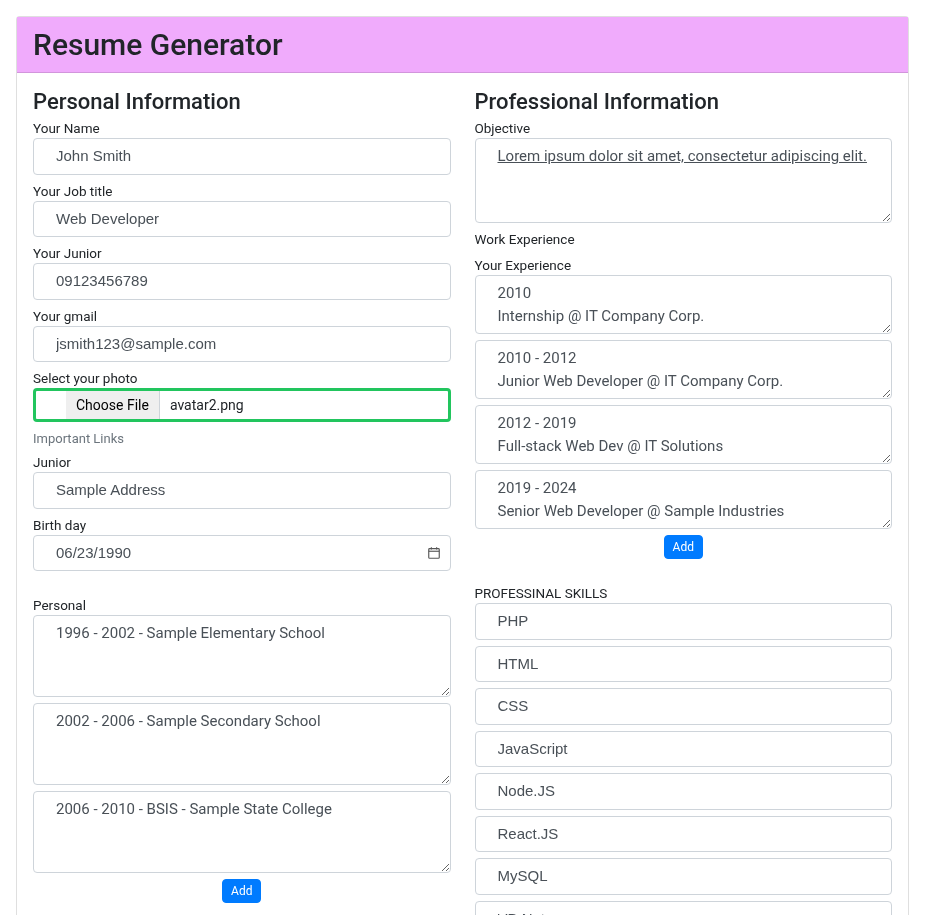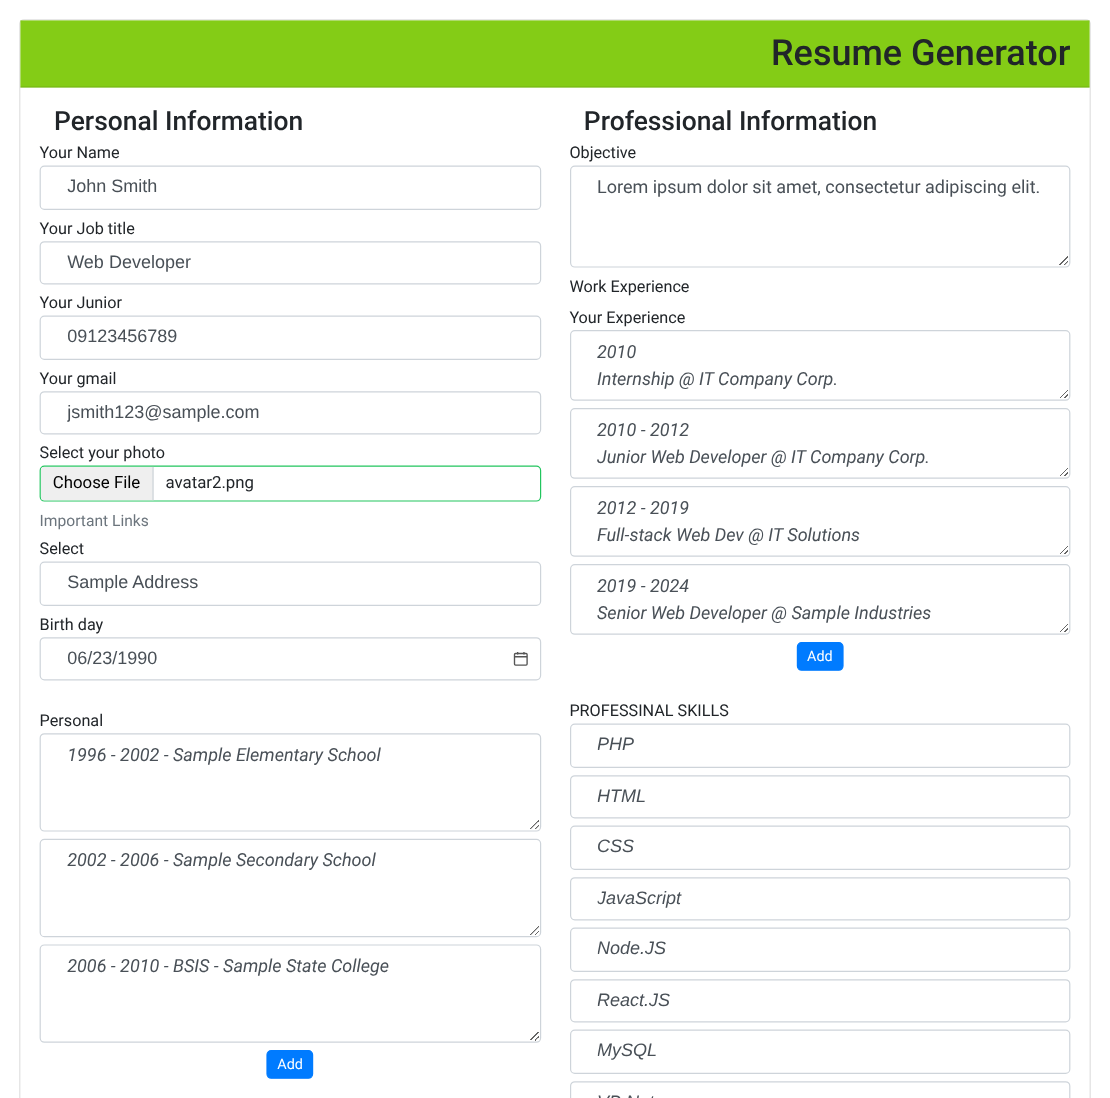--- a/index.html
+++ b/index.html
@@ -11,33 +11,33 @@
     background: #fff;
     padding: 16px;
   }
   .card {
     border: 1px solid rgba(0,0,0,.125);
     border-radius: 4px;
     background: #fff;
   }
   .card-header {
     padding: 10px 16px;
-    background: #84cc16;
+    background: #f0abfc;
     border-bottom: 1px solid rgba(0,0,0,.125);
-    text-align: right;
+    text-align: left;
   }
   .card-header h1 {
     margin: 0;
     font-size: 30px;
     font-weight: 500;
   }
   .card-body { padding: 16px; }
   .row { display: flex; flex-wrap: wrap; margin: 0 -12px; }
   .col { flex: 0 0 50%; max-width: 50%; padding: 0 12px; }
-  h2.section { font-size: 22px; font-weight: 500; margin: 0 12px 6px; }
+  h2.section { font-size: 22px; font-weight: 500; margin: 0 0 6px; }
   .form-group { margin-bottom: 8px; }
   label { display: inline-block; font-size: 13.5px; margin-bottom: 2px; text-align: center; }
   .muted-label { color: #6c757d; font-size: 13px; }
   .form-control {
     display: block;
     width: 100%;
     padding: 6px 22px;
     font-size: 15px;
     line-height: 1.5;
     color: #495057;
@@ -48,24 +48,25 @@
   textarea.form-control { resize: both; min-height: 48px; font-family: inherit; }
   textarea.big { min-height: 82px; }
   .date-wrap { position: relative; }
   .date-input { padding-right: 32px; }
   .calendar-icon {
     position: absolute; right: 10px; top: 50%; transform: translateY(-50%);
     width: 14px; height: 14px; pointer-events: none;
   }
   .file-row {
     display: flex;
-    border: 1px solid #22c55e;
+    border: 3px solid #22c55e;
     border-radius: 4px;
     overflow: hidden;
     width: 100%;
+    padding-left: 30px;
   }
   .file-btn {
     padding: 6px 10px;
     background: #efefef;
     border: none;
     border-right: 1px solid #ced4da;
     font-size: 14px;
     cursor: pointer;
     font-family: inherit;
   }
@@ -84,21 +85,21 @@
     font-size: 14px;
     border-radius: 4px;
     cursor: pointer;
     font-family: inherit;
   }
   .btn-primary { color: #fff; background: #007bff; border-color: #007bff; }
   .btn-sm { padding: 4px 8px; font-size: 12px; }
   .center { text-align: center; }
   .gap { height: 18px; }
   .list-area textarea { margin-bottom: 8px; }
-  .list-area .form-control { margin-bottom: 6px; font-style: italic; }
+  .list-area .form-control { margin-bottom: 6px; }
 </style>
 </head>
 <body>
 
 <div class="card">
   <div class="card-header">
     <h1>Resume Generator</h1>
   </div>
   <div class="card-body">
     <div class="row">
@@ -132,21 +133,21 @@
             <button class="file-btn" type="button">Choose File</button>
             <span class="file-name">avatar2.png</span>
           </div>
         </div>
 
         <div class="form-group">
           <span class="muted-label">Important Links</span>
         </div>
 
         <div class="form-group">
-          <label>Select</label>
+          <label>Junior</label>
           <input class="form-control" value="Sample Address" style="">
         </div>
 
         <div class="form-group">
           <label>Birth day</label>
           <div class="date-wrap">
             <input class="form-control date-input" value="06/23/1990" style="">
             <svg class="calendar-icon" viewBox="0 0 16 16" fill="none" stroke="#555" stroke-width="1.3">
               <rect x="2" y="3" width="12" height="11" rx="1"></rect>
               <line x1="2" y1="6" x2="14" y2="6"></line>
@@ -170,21 +171,21 @@
 
         <div class="gap"></div>
 
       </div>
 
       <div class="col">
         <h2 class="section">Professional Information</h2>
 
         <div class="form-group">
           <label>Objective</label>
-          <textarea class="form-control big" style="min-height: 85px;">Lorem ipsum dolor sit amet, consectetur adipiscing elit.</textarea>
+          <textarea class="form-control big" style="min-height: 85px; text-decoration: underline;">Lorem ipsum dolor sit amet, consectetur adipiscing elit.</textarea>
         </div>
 
         <div class="form-group">
           <label>Work Experience</label>
         </div>
 
         <div class="form-group list-area">
           <label>Your Experience</label>
           <textarea class="form-control" style="">2010
 Internship @ IT Company Corp.</textarea>

